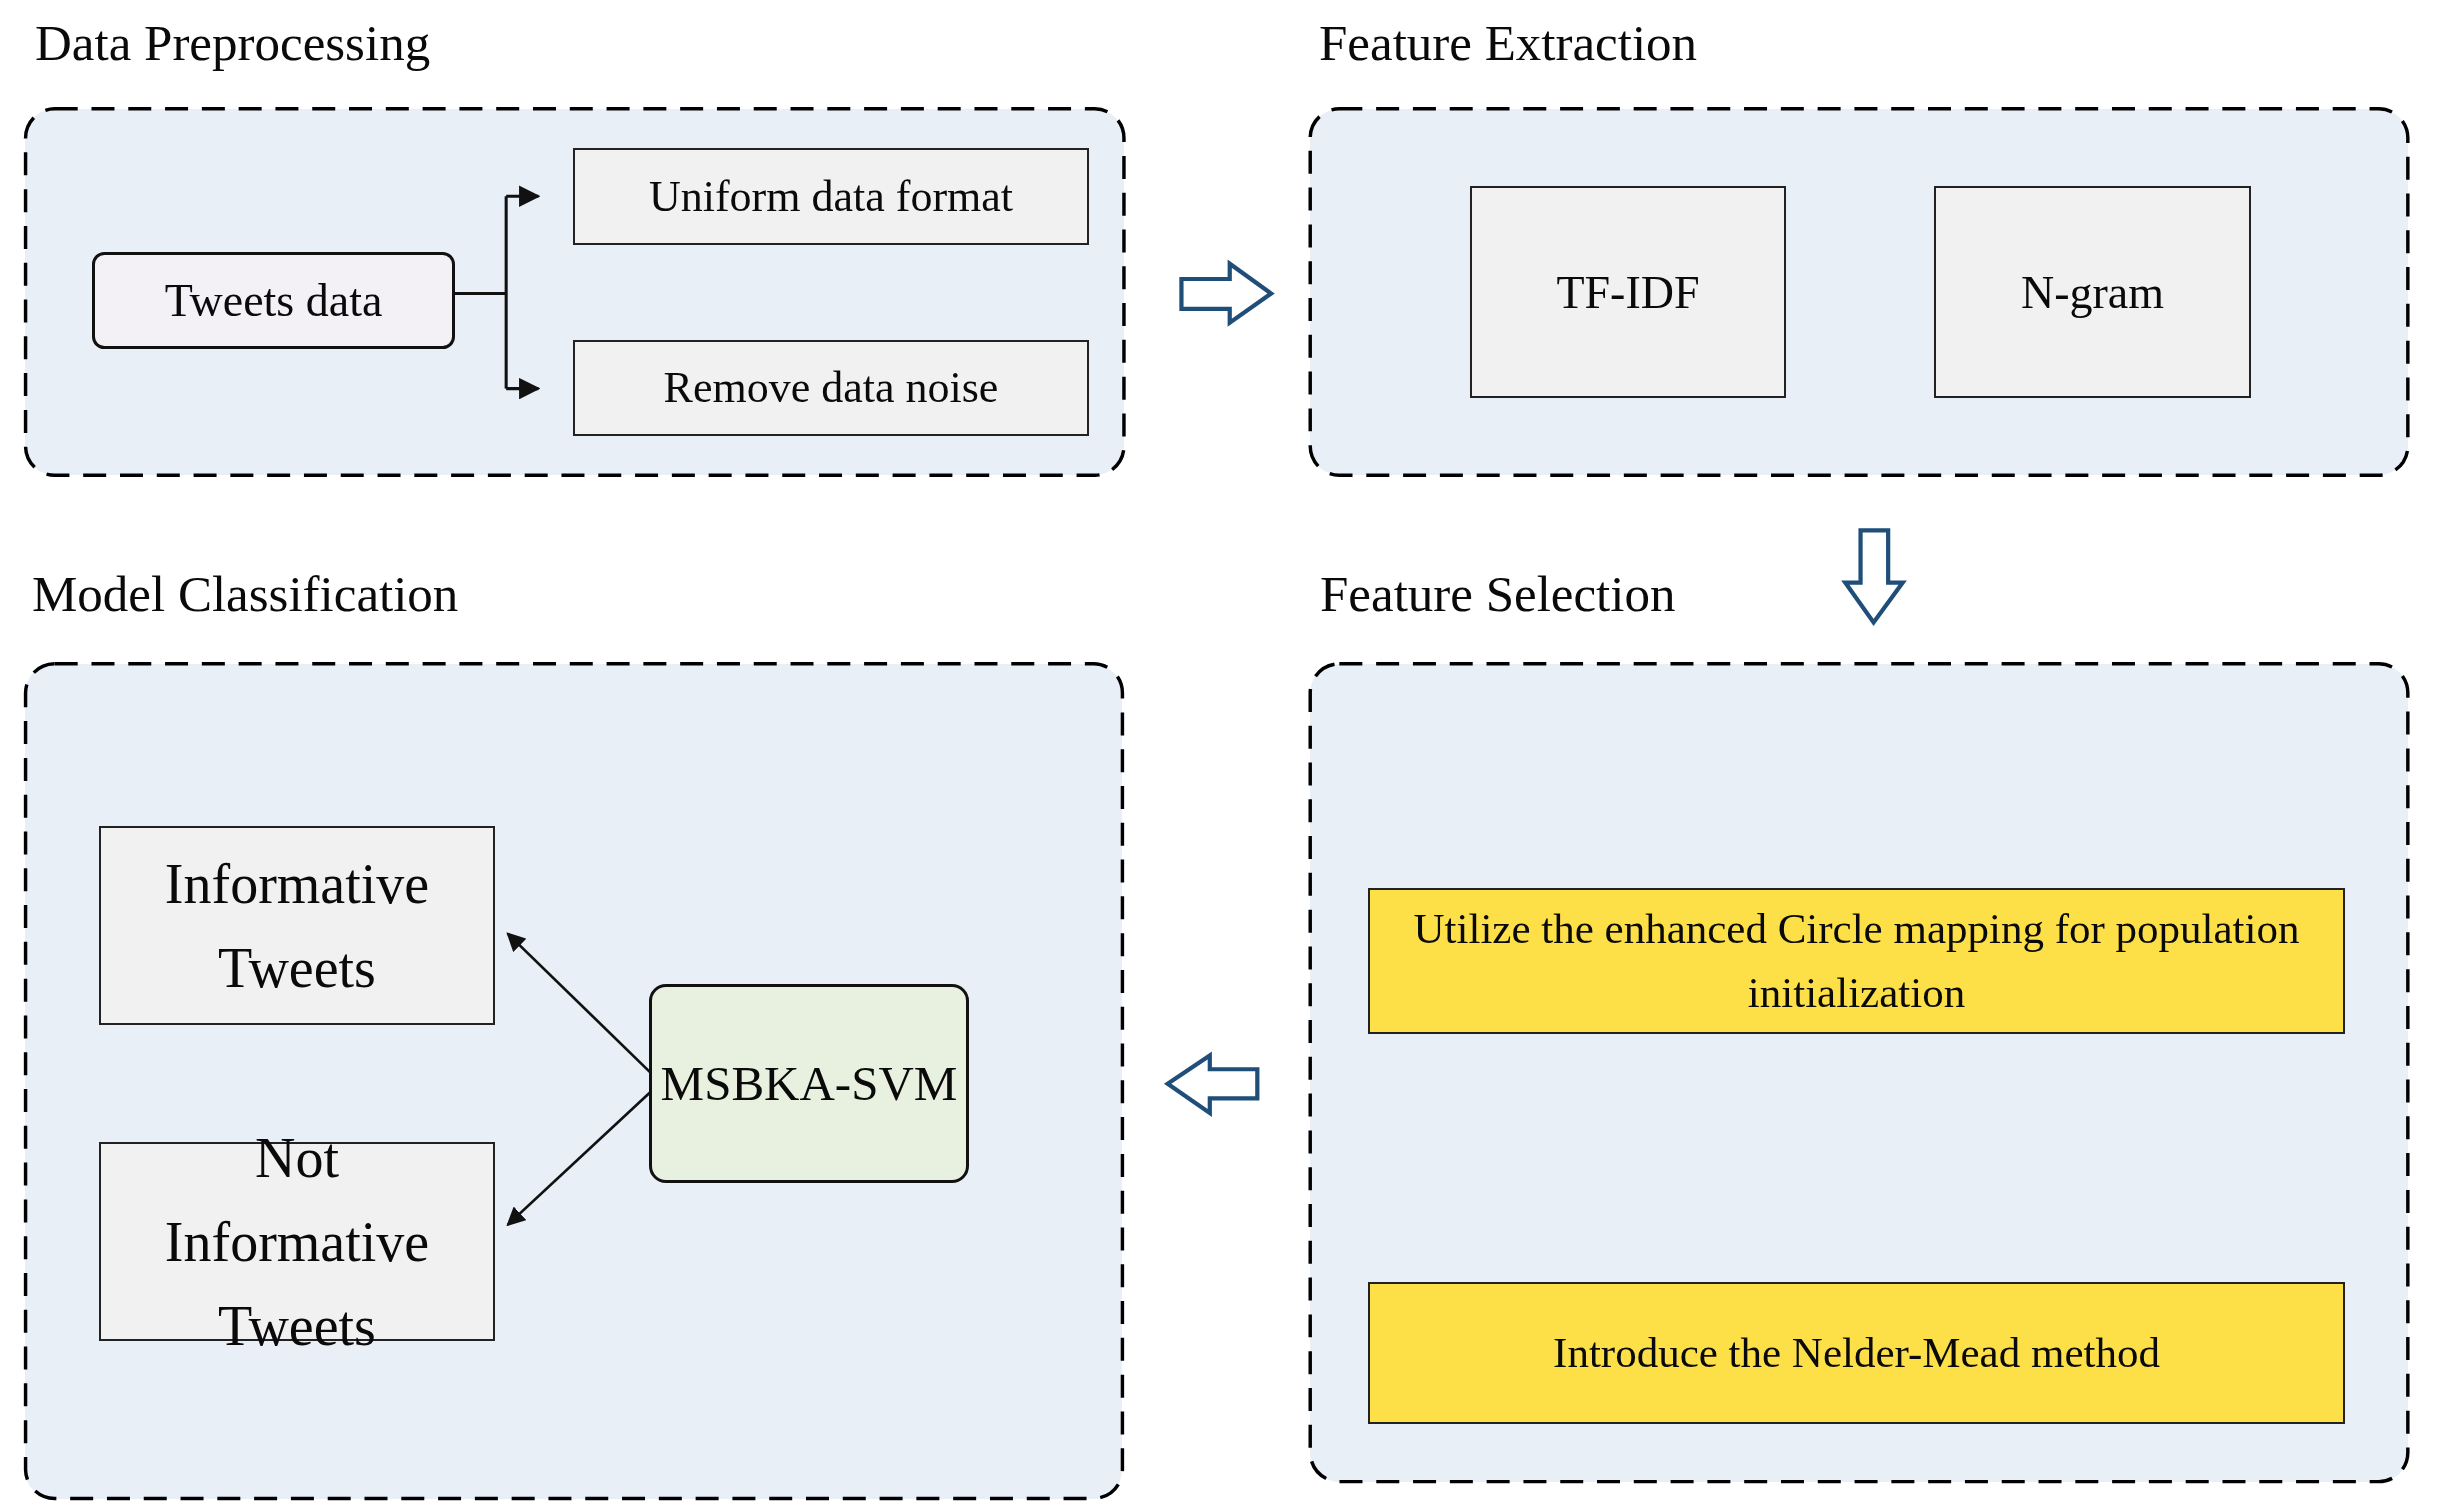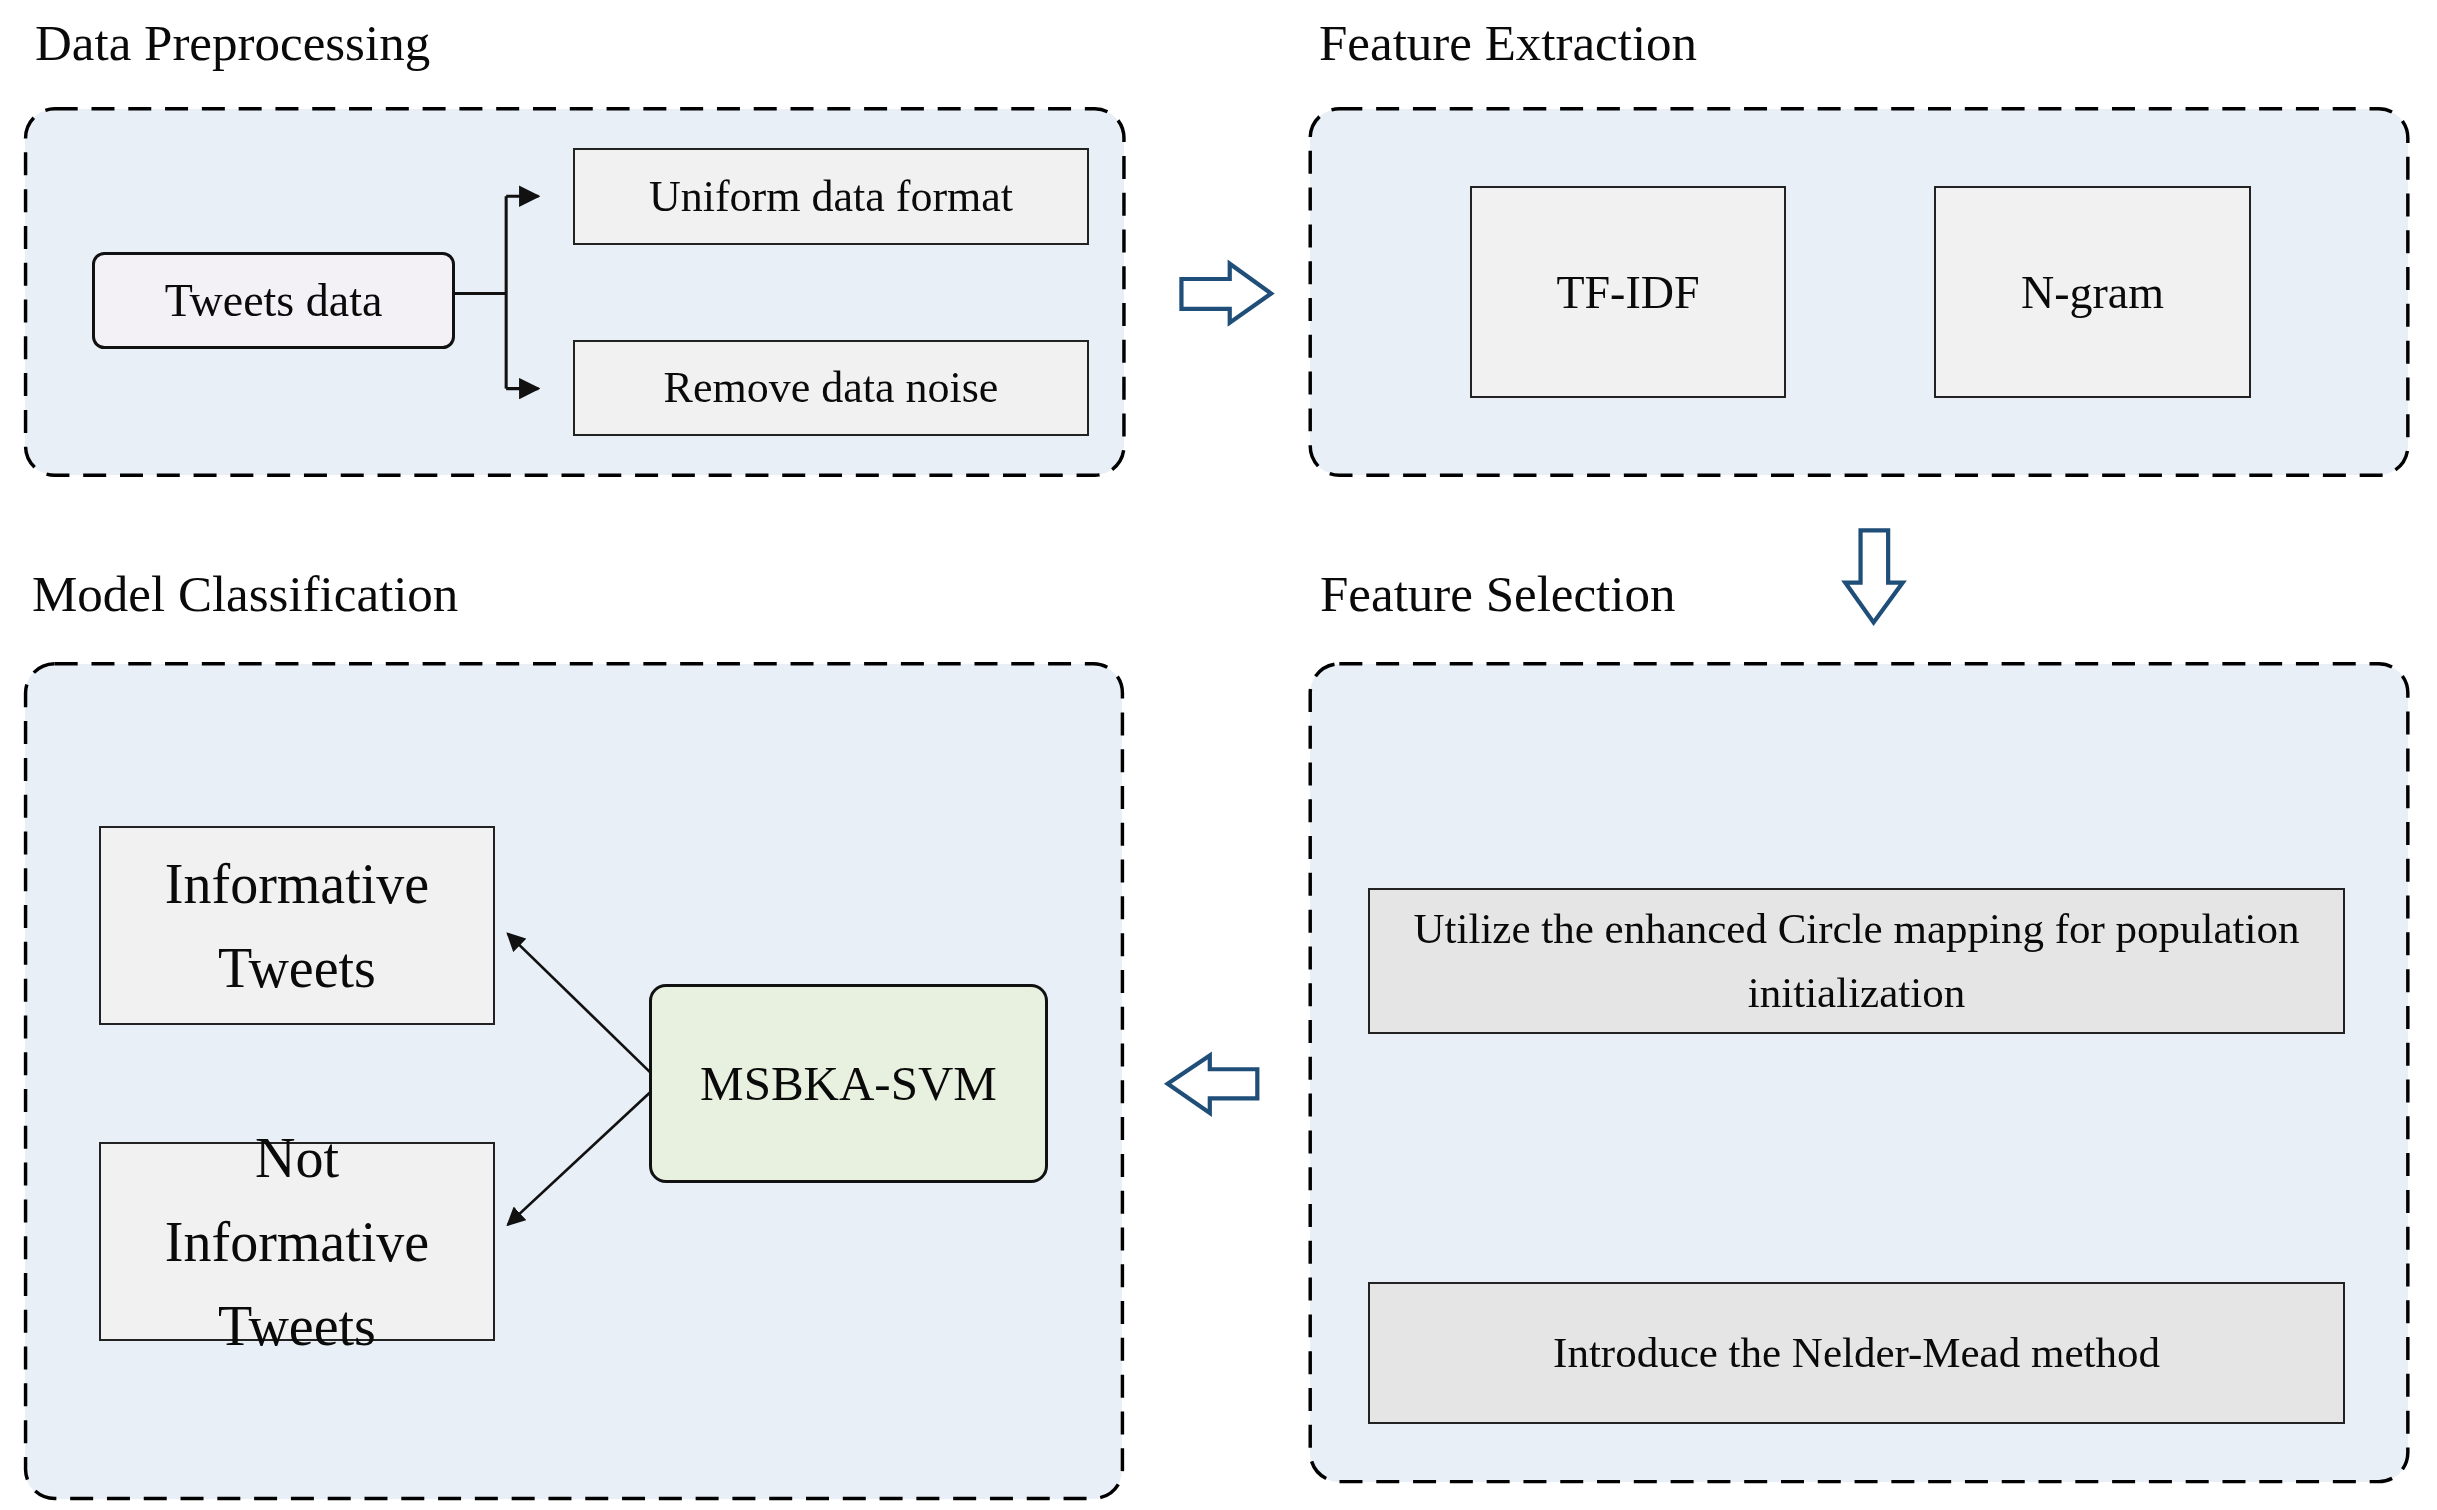--- a/index.html
+++ b/index.html
@@ -61,21 +61,21 @@
     line-height: 1.45;
     padding: 0 15.3px;
   }
   .green-box {
     background: #E8F0DF;
     border: 3.1px solid #111111;
     border-radius: 17px;
     font-size: 49px;
   }
   .strategy-box {
-    background: #e5e5e5;
+    background: #fde047;
     border: 2.3px solid #222222;
     font-size: 43px;
     line-height: 1.5;
     padding: 0 15.3px;
   }
   .output-box {
     background: #F1F1F1;
     border: 2.3px solid #222222;
     font-size: 56px;
     line-height: 1.5;
@@ -137,19 +137,19 @@
 
   <div class="node lavender-box" style="left:92px; top:252px; width:363px; height:97px;">Tweets data</div>
   <div class="node gray-box" style="left:553px; top:148px; width:516px; height:97px;">Uniform data format</div>
   <div class="node gray-box" style="left:553px; top:340px; width:516px; height:96px;">Remove data noise</div>
 
   <div class="node method-box" style="left:1470px; top:186px; width:316px; height:212px;">TF-IDF</div>
   <div class="node method-box" style="left:1934px; top:186px; width:317px; height:212px;">N-gram</div>
 
   <div class="node output-box" style="left:99px; top:826px; width:396px; height:199px;">Informative Tweets</div>
   <div class="node output-box" style="left:99px; top:1142px; width:396px; height:199px;">Not Informative Tweets</div>
-  <div class="node green-box" style="left:649px; top:984px; width:399px; height:199px;">MSBKA-SVM</div>
+  <div class="node green-box" style="left:649px; top:984px; width:320px; height:199px;">MSBKA-SVM</div>
 
   <div class="node strategy-box" style="left:1368px; top:888px; width:977px; height:146px;">Utilize the enhanced Circle mapping for population initialization</div>
   <div class="node strategy-box" style="left:1368px; top:1282px; width:977px; height:142px;">Introduce the Nelder-Mead method</div>
 
 </div>
 
 
 </body></html>

